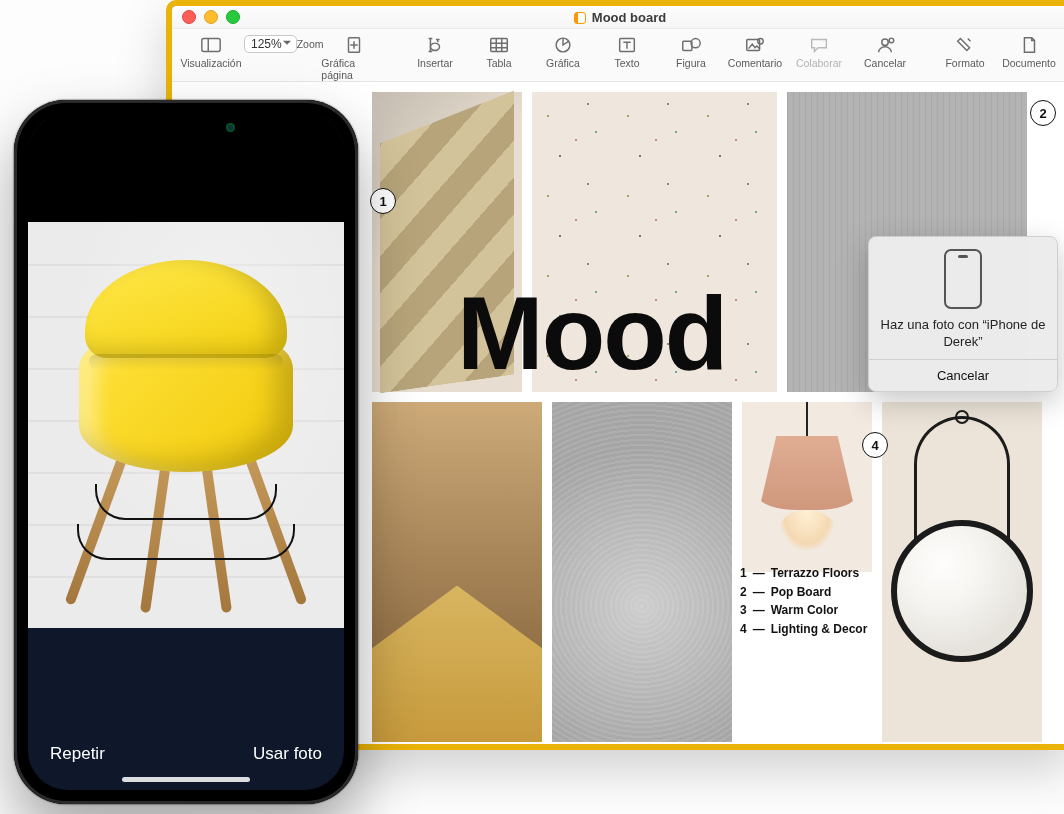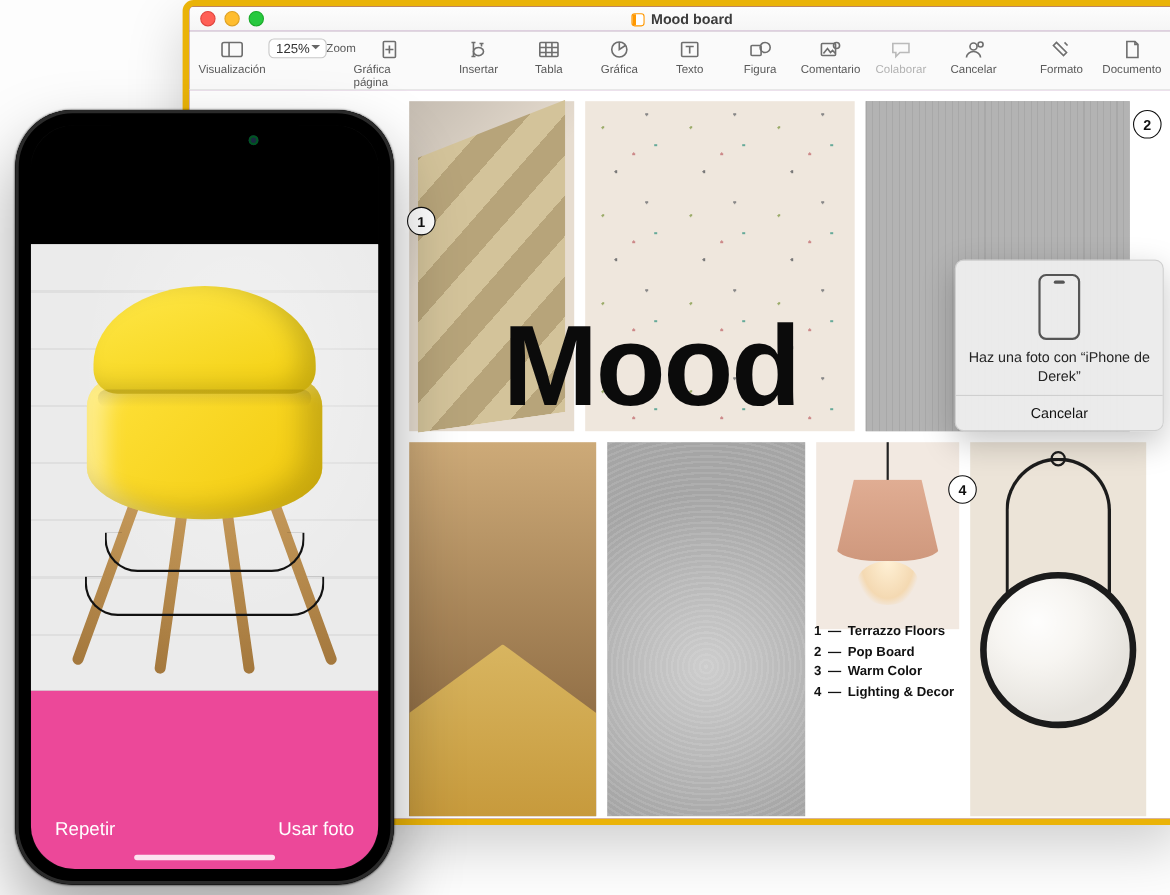--- a/index.html
+++ b/index.html
@@ -335,21 +335,21 @@
   .st2{left:92px;transform:rotate(8deg);}
   .st3{left:128px;transform:rotate(-8deg);}
   .st4{left:170px;transform:rotate(-20deg);}
   .wire{
     position:absolute;border:2px solid #111;border-top:none;border-radius:0 0 30px 30px;
     height:34px;
   }
   .w1{left:24px;right:24px;top:36px;}
   .w2{left:6px;right:6px;top:76px;}
   .blackbar-top{position:absolute;left:0;right:0;top:0;height:108px;background:#000;}
-  .blackbar-bot{position:absolute;left:0;right:0;bottom:0;height:162px;background:#ec4899;}
+  .blackbar-bot{position:absolute;left:0;right:0;bottom:0;height:162px;background:#0f172a;}
   .btns{
     position:absolute;left:0;right:0;bottom:26px;
     display:flex;justify-content:space-between;
     padding:0 22px;
     color:#fff;font-size:17px;
   }
   .btns span{cursor:pointer;}
   .homebar{
     position:absolute;bottom:8px;left:50%;transform:translateX(-50%);
     width:128px;height:5px;border-radius:4px;background:#fff;opacity:.85;

